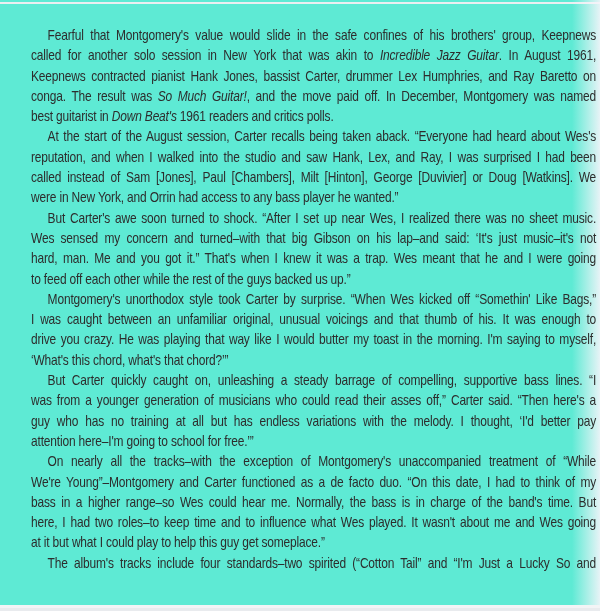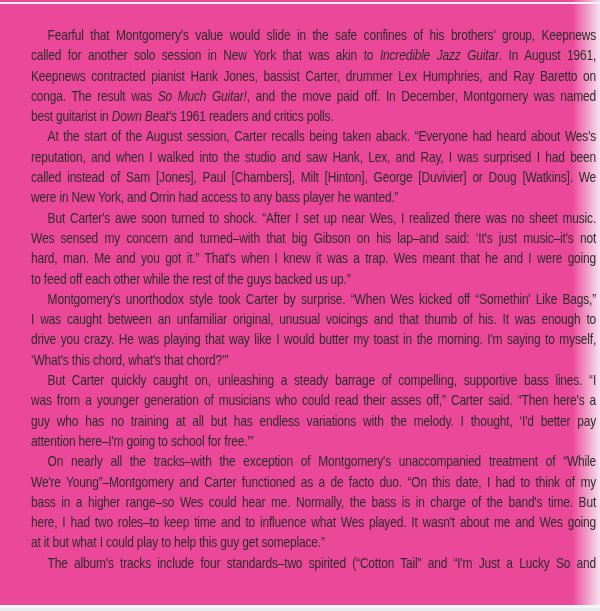--- a/index.html
+++ b/index.html
@@ -10,21 +10,21 @@
     width: 600px;
     height: 611px;
     background: #fcfcfd;
     overflow: hidden;
     position: relative;
     font-family: "Liberation Sans", "DejaVu Sans", sans-serif;
   }
   .page {
     position: absolute;
     inset: 0;
-    background: #ec4899;
+    background: #5eead4;
   }
   .edge {
     position: absolute;
     left: 0;
     width: 100%;
   }
   .edge-top {
     top: 2px;
     height: 2px;
     background: #eceef1;

